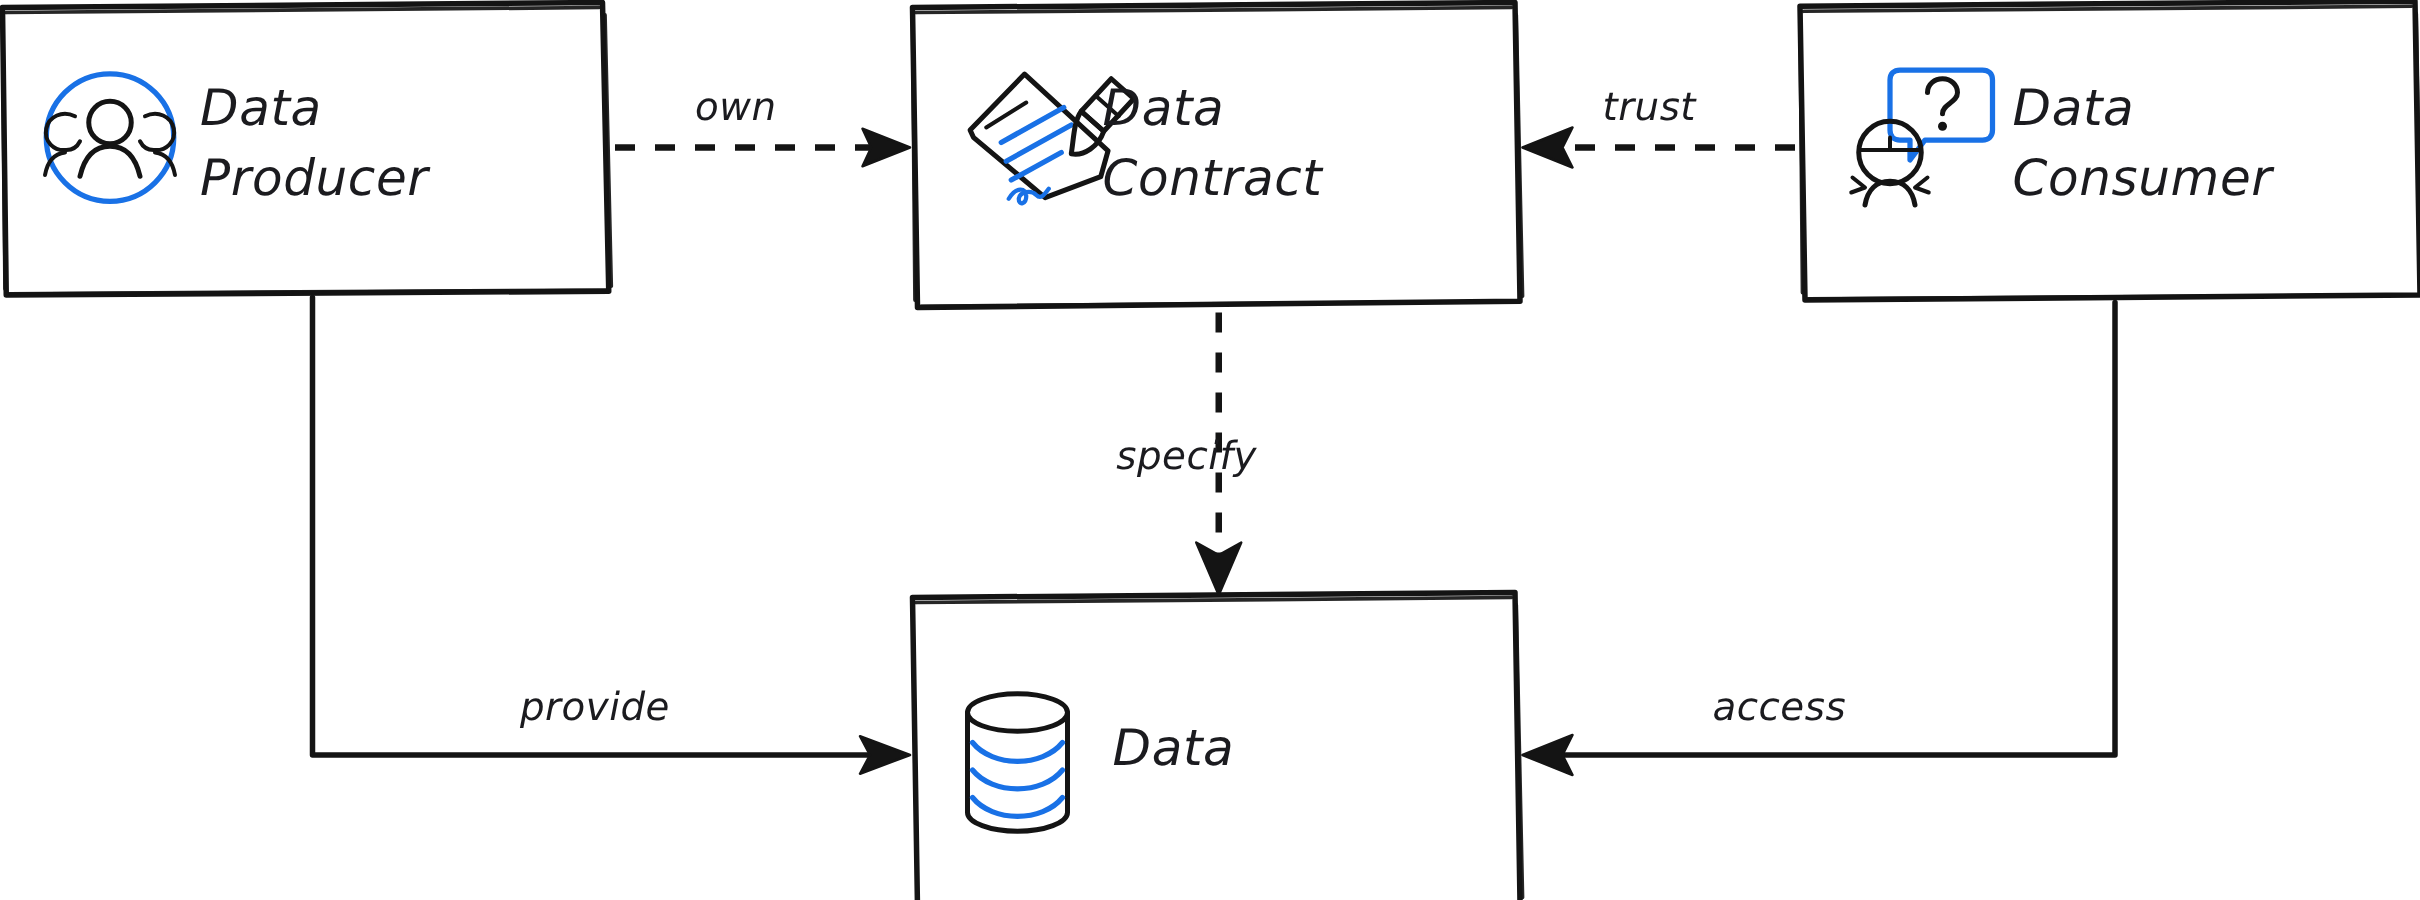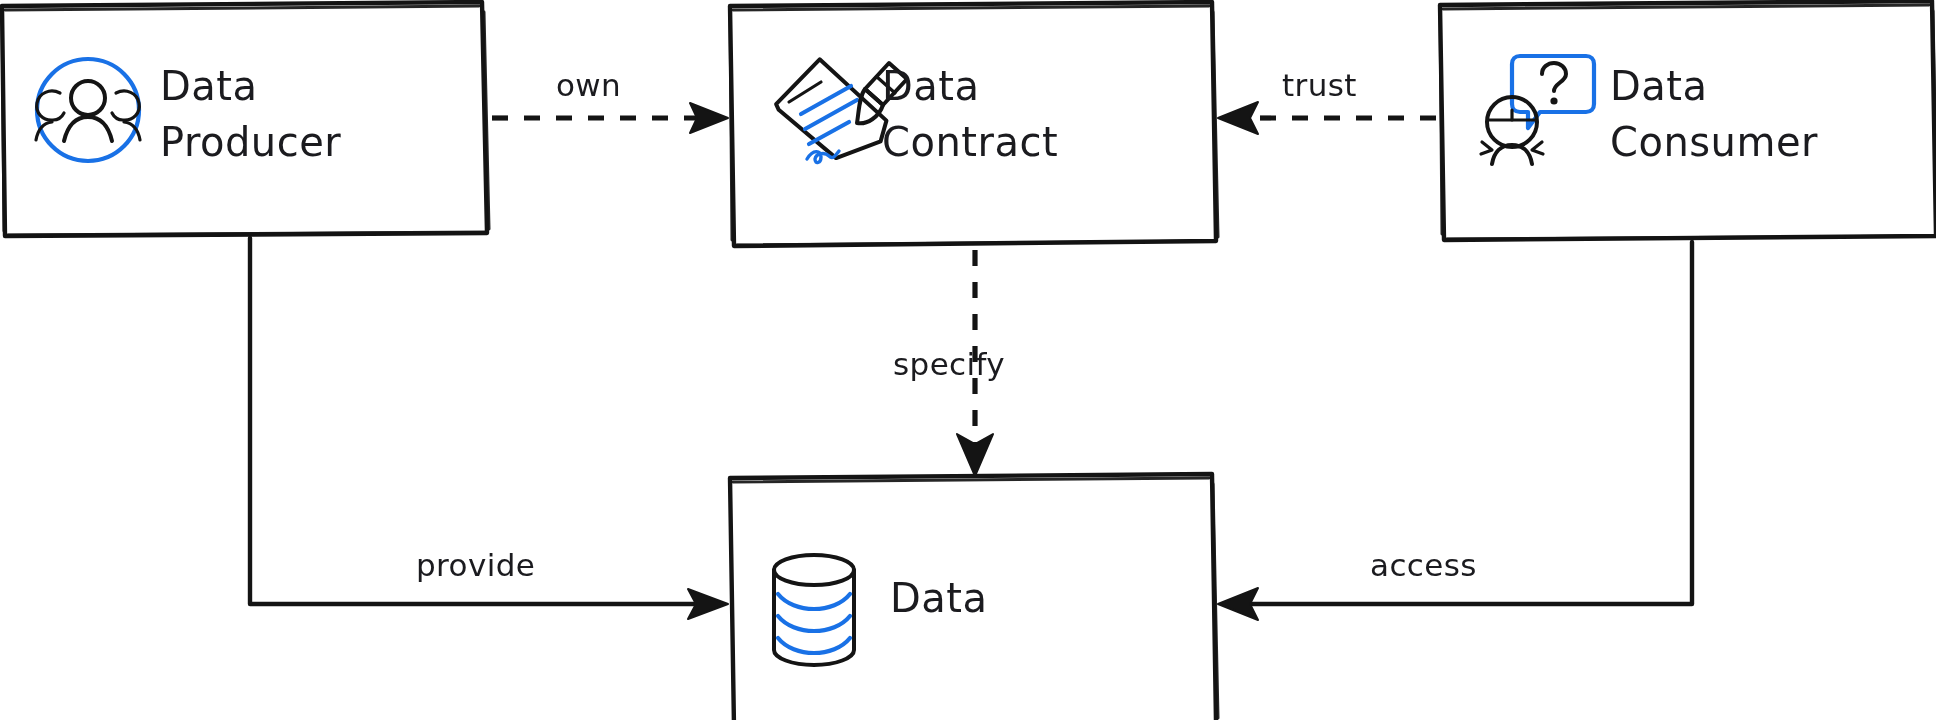--- a/index.html
+++ b/index.html
@@ -12,20 +12,21 @@
     width: 1936px;
     height: 720px;
     overflow: hidden;
     font-family: "DejaVu Sans", sans-serif;
   }
   #diagram-root {
     position: relative;
     width: 1936px;
     height: 696px;
     background: #ffffff;
+    font-style: italic;
   }
   #diagram-svg {
     position: absolute;
     top: 0;
     left: 0;
     width: 1936px;
     height: 720px;
     display: block;
   }
   .node-label {

